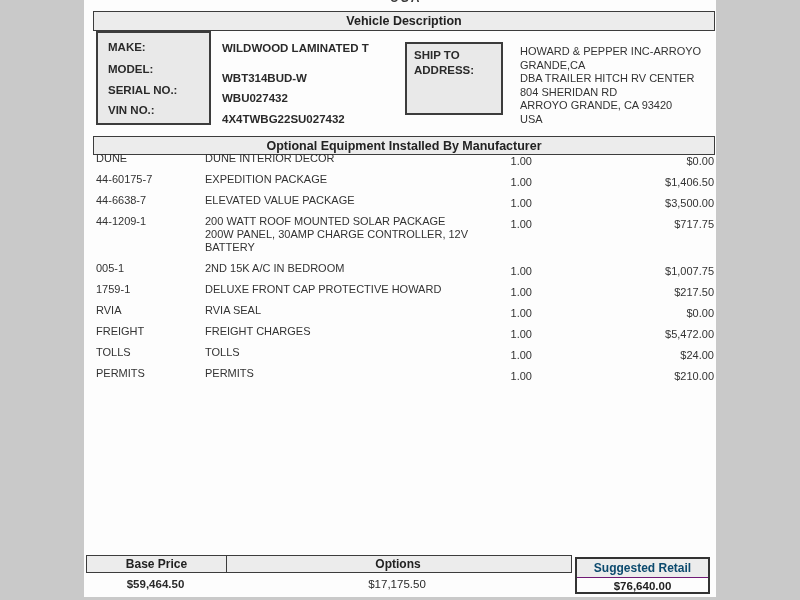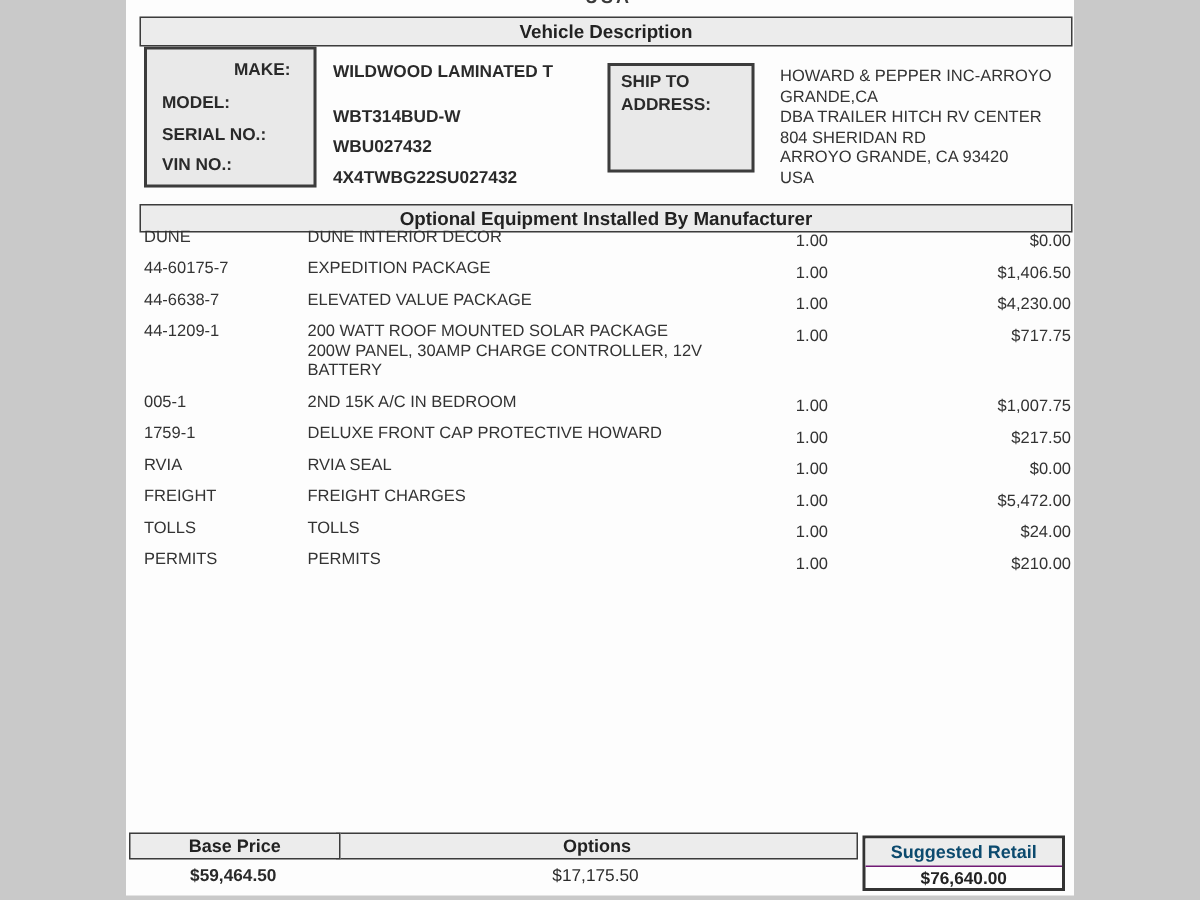--- a/index.html
+++ b/index.html
@@ -38,21 +38,21 @@
   .lbl,.val{position:absolute;font-weight:bold;font-size:11.5px;white-space:nowrap;color:#2a2a2a;}
   .addr{
     position:absolute;left:436px;top:45px;
     font-size:11px;line-height:13.6px;white-space:pre-line;color:#333;
   }
   
   .equip{position:absolute;left:0;top:152px;width:632px;}
   .equip-row{position:relative;margin-bottom:8px;font-size:11px;color:#333;line-height:13px;}
   .equip-row .code{position:absolute;left:12px;top:0;white-space:nowrap;}
   .equip-row .desc{margin-left:121px;width:280px;white-space:pre-line;}
-  .equip-row .qty{position:absolute;left:400px;top:3px;width:68px;text-align:right;}
+  .equip-row .qty{position:absolute;left:380px;top:3px;width:68px;text-align:right;}
   .equip-row .price{position:absolute;right:2px;top:3px;text-align:right;white-space:nowrap;}
   
   .sum-cell{
     position:absolute;top:555px;height:16px;
     background:#ececec;border:1px solid #3c3c3c;
     display:flex;align-items:center;justify-content:center;
     font-weight:bold;font-size:12px;color:#222;
   }
   #sum-bp{left:2px;width:139px;}
   #sum-opt{left:140px;width:346px;}
@@ -78,21 +78,21 @@
 
 <div class="page">
 
   <div class="clip-top">USA</div>
 
   <div class="bar" id="vd-bar">
     <span>Vehicle Description</span>
   </div>
 
   <div class="graybox" id="make-box"></div>
-  <div class="lbl" style="left:24px;top:41px;margin-left:48px;">MAKE:</div>
+  <div class="lbl" style="left:24px;top:41px;">MAKE:</div>
   <div class="lbl" style="left:24px;top:63px;">MODEL:</div>
   <div class="lbl" style="left:24px;top:84px;">SERIAL NO.:</div>
   <div class="lbl" style="left:24px;top:104px;">VIN NO.:</div>
 
   <div class="val" style="left:138px;top:42px;">WILDWOOD LAMINATED T</div>
   <div class="val" style="left:138px;top:72px;">WBT314BUD-W</div>
   <div class="val" style="left:138px;top:92px;">WBU027432</div>
   <div class="val" style="left:138px;top:113px;">4X4TWBG22SU027432</div>
 
   <div class="graybox" id="ship-box"></div>
@@ -122,21 +122,21 @@
     <span class="code">44-60175-7</span>
     <div class="desc">EXPEDITION PACKAGE</div>
     <span class="qty">1.00</span>
     <span class="price">$1,406.50</span>
   </div>
 
   <div class="equip-row">
     <span class="code">44-6638-7</span>
     <div class="desc">ELEVATED VALUE PACKAGE</div>
     <span class="qty">1.00</span>
-    <span class="price">$4,230.00</span>
+    <span class="price">$3,500.00</span>
   </div>
 
   <div class="equip-row">
     <span class="code">44-1209-1</span>
     <div class="desc">200 WATT ROOF MOUNTED SOLAR PACKAGE
 200W PANEL, 30AMP CHARGE CONTROLLER, 12V
 BATTERY</div>
     <span class="qty">1.00</span>
     <span class="price">$717.75</span>
   </div>

